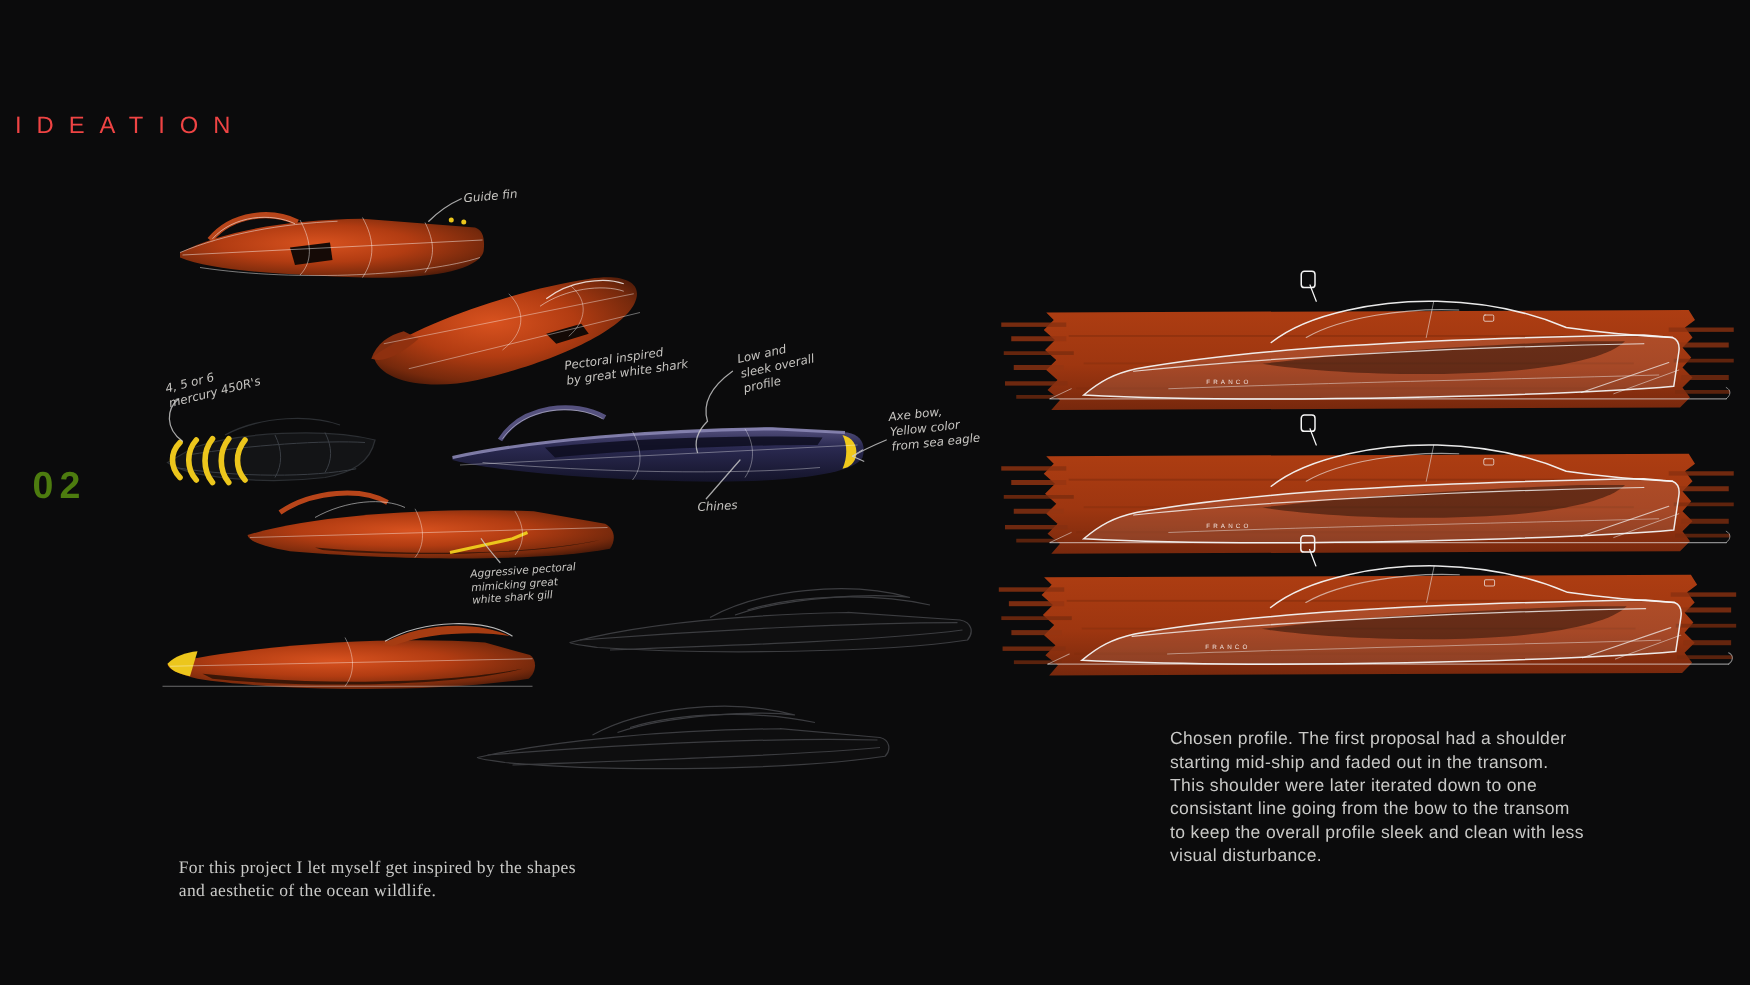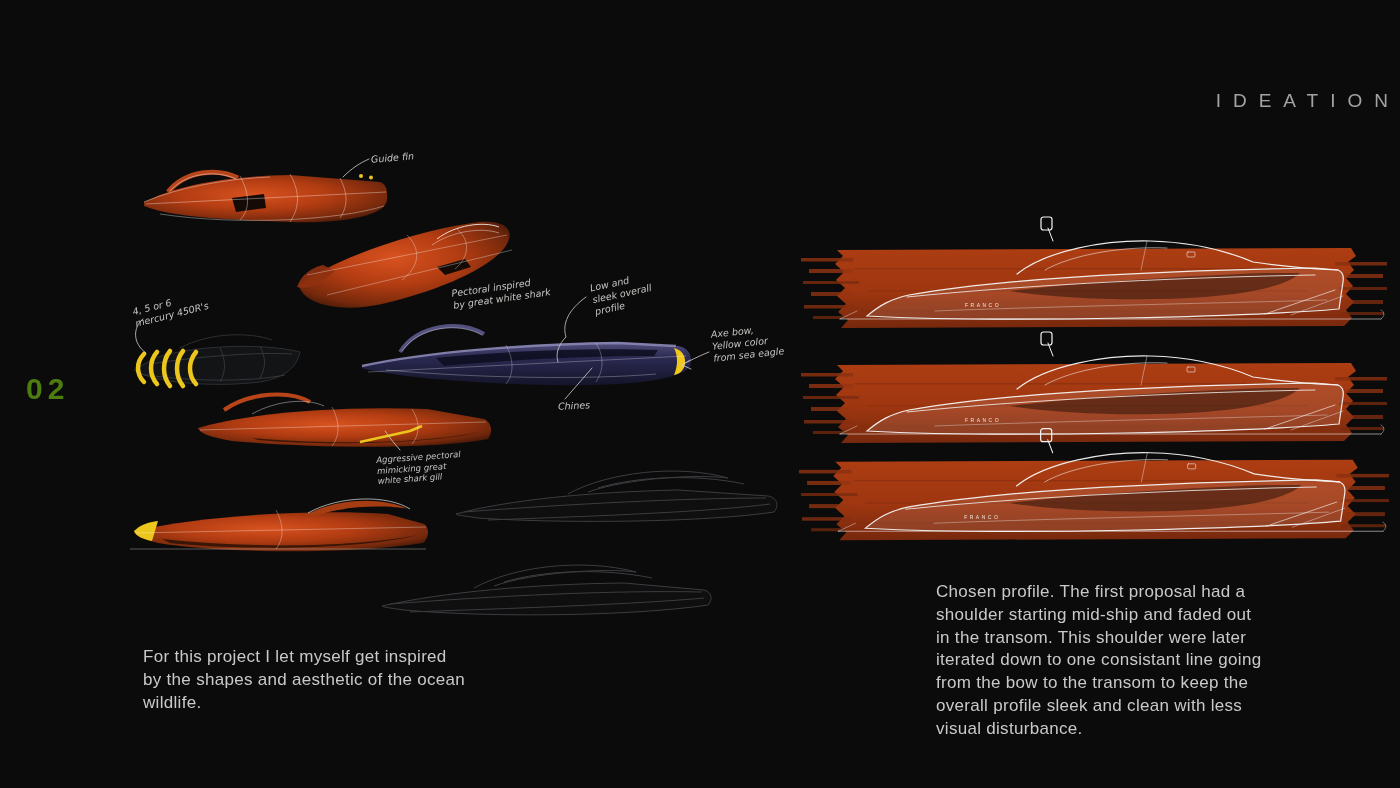--- a/index.html
+++ b/index.html
@@ -2,36 +2,36 @@
 <html><head>
 <meta charset="utf-8">
 <style>
   html,body{margin:0;padding:0;background:#000;}
   .canvas{
     position:relative;width:1400px;height:788px;overflow:hidden;
     background:#0b0b0c;font-family:"Liberation Sans",sans-serif;
   }
   .abs{position:absolute;}
   .page-title{
-    left:0;right:0;top:90px;text-align:right;color:#a3a3a3;
+    left:0;right:0;top:90px;text-align:left;color:#ef4444;
     font-size:19px;font-weight:500;letter-spacing:12px;text-indent:12px;
   }
   .page-number{
     left:26px;top:372px;color:#4d7c0f;font-weight:bold;
     font-size:30px;letter-spacing:5px;
   }
   .hand{
     color:#d6d4d0;font-family:"DejaVu Sans",sans-serif;font-style:italic;
     font-size:9.5px;line-height:1.25;white-space:pre-line;opacity:.92;
   }
   .hand.small{font-size:8.5px;}
   .caption{
-    color:#c9c9c7;font-size:17px;line-height:1.34;letter-spacing:.3px;
-  }
-  .caption.left{left:143px;top:646px;width:322px;}
+    color:#c9c9c7;font-size:14px;line-height:1.34;letter-spacing:.3px;
+  }
+  .caption.left{left:143px;top:686px;width:322px;font-family:Liberation Serif, serif;}
   .caption.right{left:936px;top:581px;width:334px;}
   svg{display:block;}
 </style>
 </head>
 <body>
 
 <div class="canvas">
 
   <svg width="0" height="0" style="position:absolute" aria-hidden="true">
     <defs>

